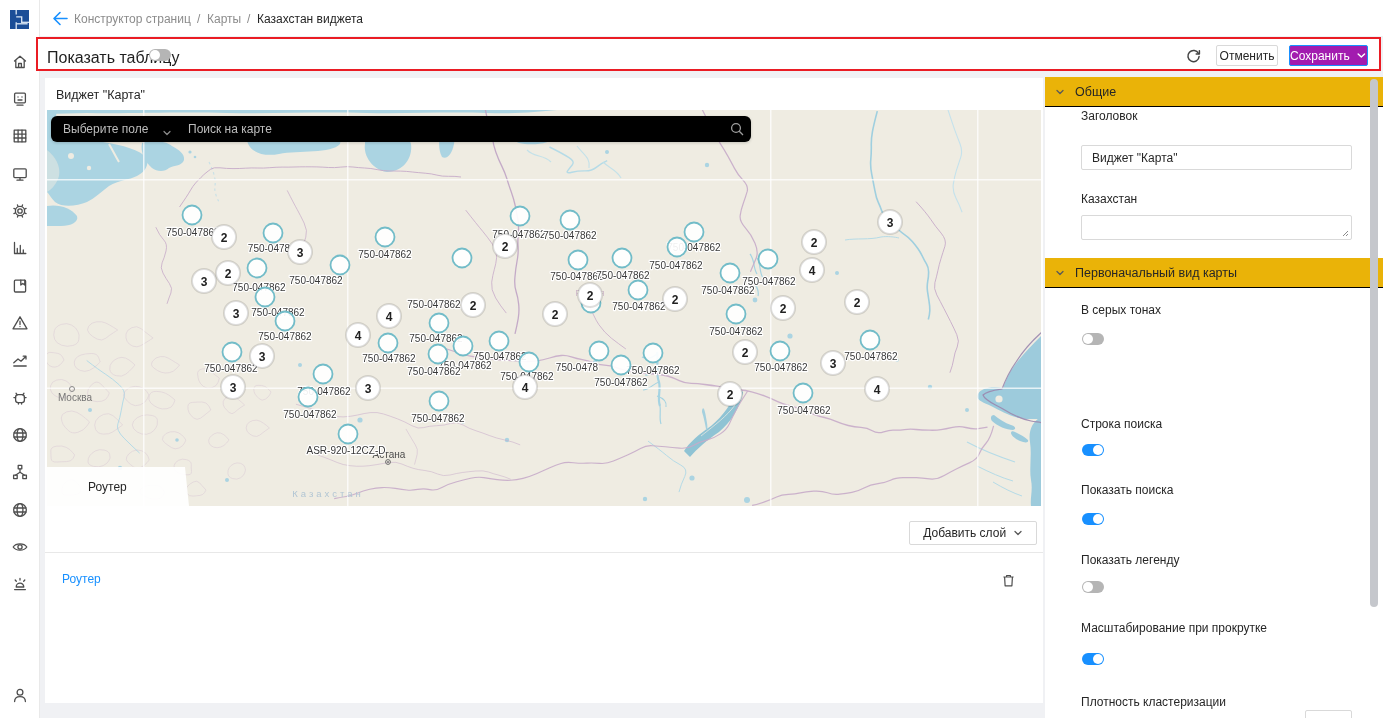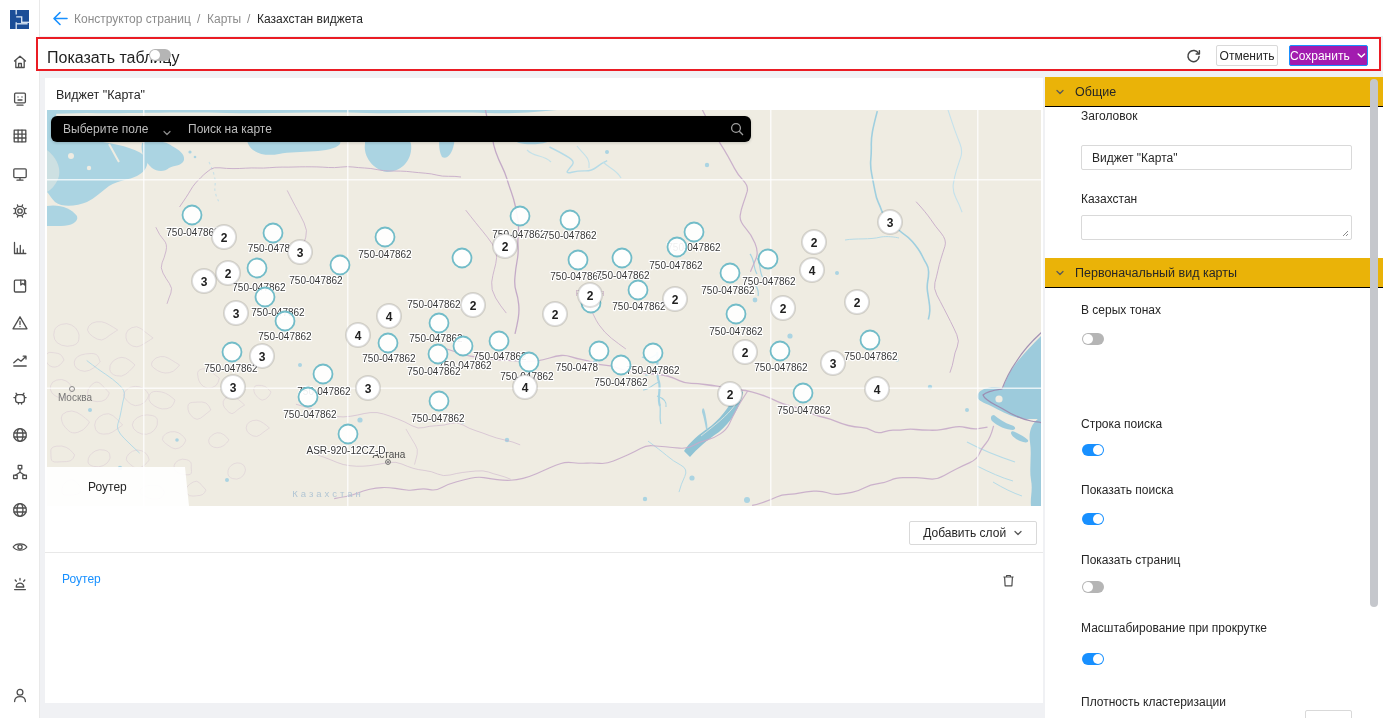--- a/index.html
+++ b/index.html
@@ -452,21 +452,21 @@
       <div style="position:absolute;left:1px;top:1px;width:10px;height:10px;border-radius:50%;background:#fff"></div>
     </div>
   <span class="lbl" style="top:340px">Строка поиска</span>
   <div style="position:absolute;left:37px;top:367px;width:22px;height:12px;border-radius:6px;background:#1890ff">
       <div style="position:absolute;right:1px;top:1px;width:10px;height:10px;border-radius:50%;background:#fff"></div>
     </div>
   <span class="lbl" style="top:406px">Показать поиска</span>
   <div style="position:absolute;left:37px;top:436px;width:22px;height:12px;border-radius:6px;background:#1890ff">
       <div style="position:absolute;right:1px;top:1px;width:10px;height:10px;border-radius:50%;background:#fff"></div>
     </div>
-  <span class="lbl" style="top:476px">Показать страниц</span>
+  <span class="lbl" style="top:476px">Показать легенду</span>
   <div style="position:absolute;left:37px;top:504px;width:22px;height:12px;border-radius:6px;background:#b5b5b5">
       <div style="position:absolute;left:1px;top:1px;width:10px;height:10px;border-radius:50%;background:#fff"></div>
     </div>
   <span class="lbl" style="top:544px">Масштабирование при прокрутке</span>
   <div style="position:absolute;left:37px;top:576px;width:22px;height:12px;border-radius:6px;background:#1890ff">
       <div style="position:absolute;right:1px;top:1px;width:10px;height:10px;border-radius:50%;background:#fff"></div>
     </div>
   <span class="lbl" style="top:618px">Плотность кластеризации</span>
   <div style="position:absolute;left:260px;top:633px;width:47px;height:20px;border:1px solid #d9d9d9;border-radius:2px;background:#fff"></div>
   <div style="position:absolute;left:324.5px;top:2px;width:8px;height:528px;border-radius:4px;background:#c5c7cc"></div>

